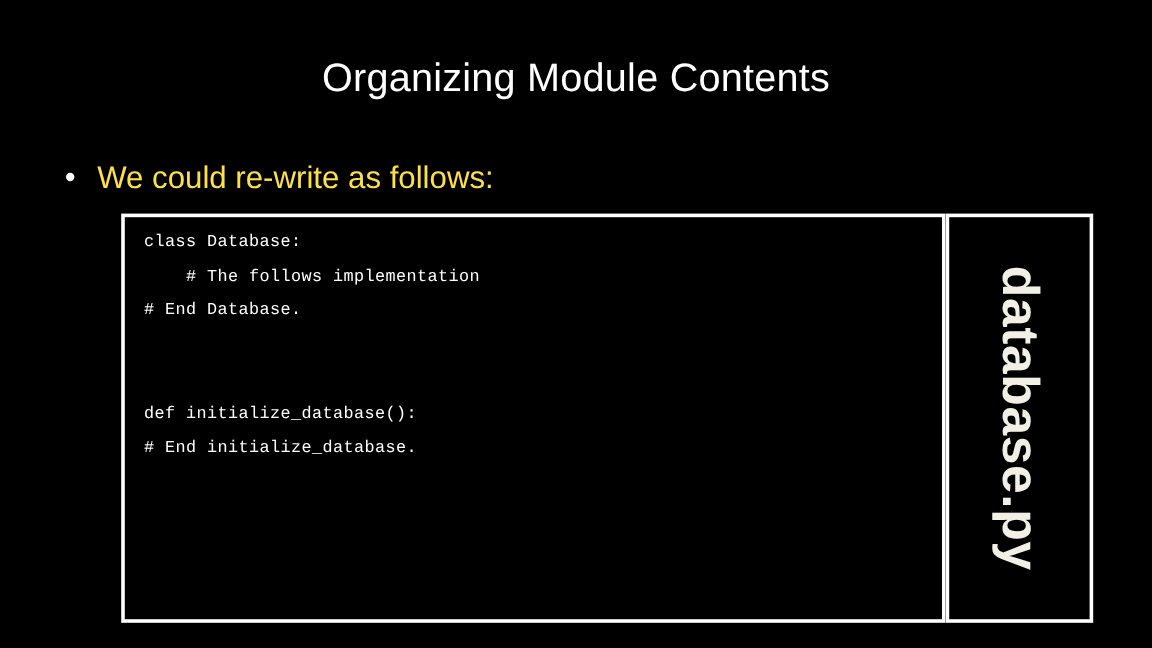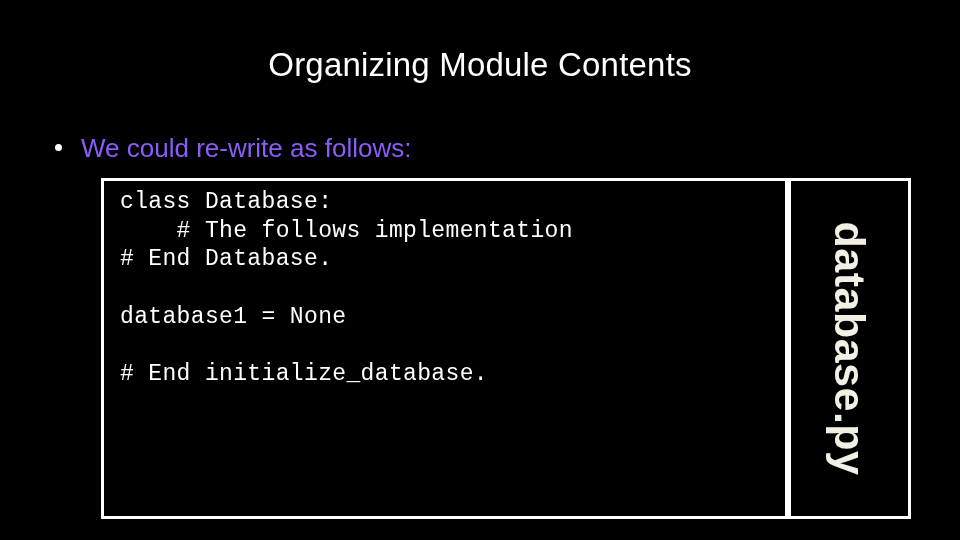--- a/index.html
+++ b/index.html
@@ -48,21 +48,21 @@
     height: 7px;
     border-radius: 50%;
     background: #ffffff;
     display: inline-block;
     position: relative;
     top: -6px;
     margin-right: 19px;
     flex: none;
   }
   .bullet-text {
-    color: #8b5cf6;
+    color: #fde047;
     font-family: "Liberation Sans", sans-serif;
     font-size: 26px;
     font-weight: 400;
     line-height: 34px;
     white-space: nowrap;
   }
   
   .code-box {
     position: absolute;
     left: 101px;
@@ -76,21 +76,21 @@
   }
   .code-inner {
     position: absolute;
     left: 16px;
     top: 7px;
     right: 4px;
   }
   .code-line {
     color: #ffffff;
     font-family: "Liberation Mono", "DejaVu Sans Mono", monospace;
-    font-size: 23px;
+    font-size: 14px;
     line-height: 28.7px;
     white-space: pre;
     letter-spacing: 0.35px;
     height: 28.7px;
   }
   
   .file-box {
     position: absolute;
     left: 788px;
     top: 178px;
@@ -134,22 +134,22 @@
     <span class="bullet-dot"></span>
     <span class="bullet-text">We could re-write as follows:</span>
   </div>
 
   <div class="code-box">
     <div class="code-inner">
       <div class="code-line">class Database:</div>
       <div class="code-line">    # The follows implementation</div>
       <div class="code-line"># End Database.</div>
       <div class="code-line"></div>
-      <div class="code-line">database1 = None</div>
       <div class="code-line"></div>
+      <div class="code-line">def initialize_database():</div>
       <div class="code-line"># End initialize_database.</div>
     </div>
   </div>
 
   <div class="file-box">
     <div class="file-label-wrap">
       <span class="file-label">database.py</span>
     </div>
   </div>
 

